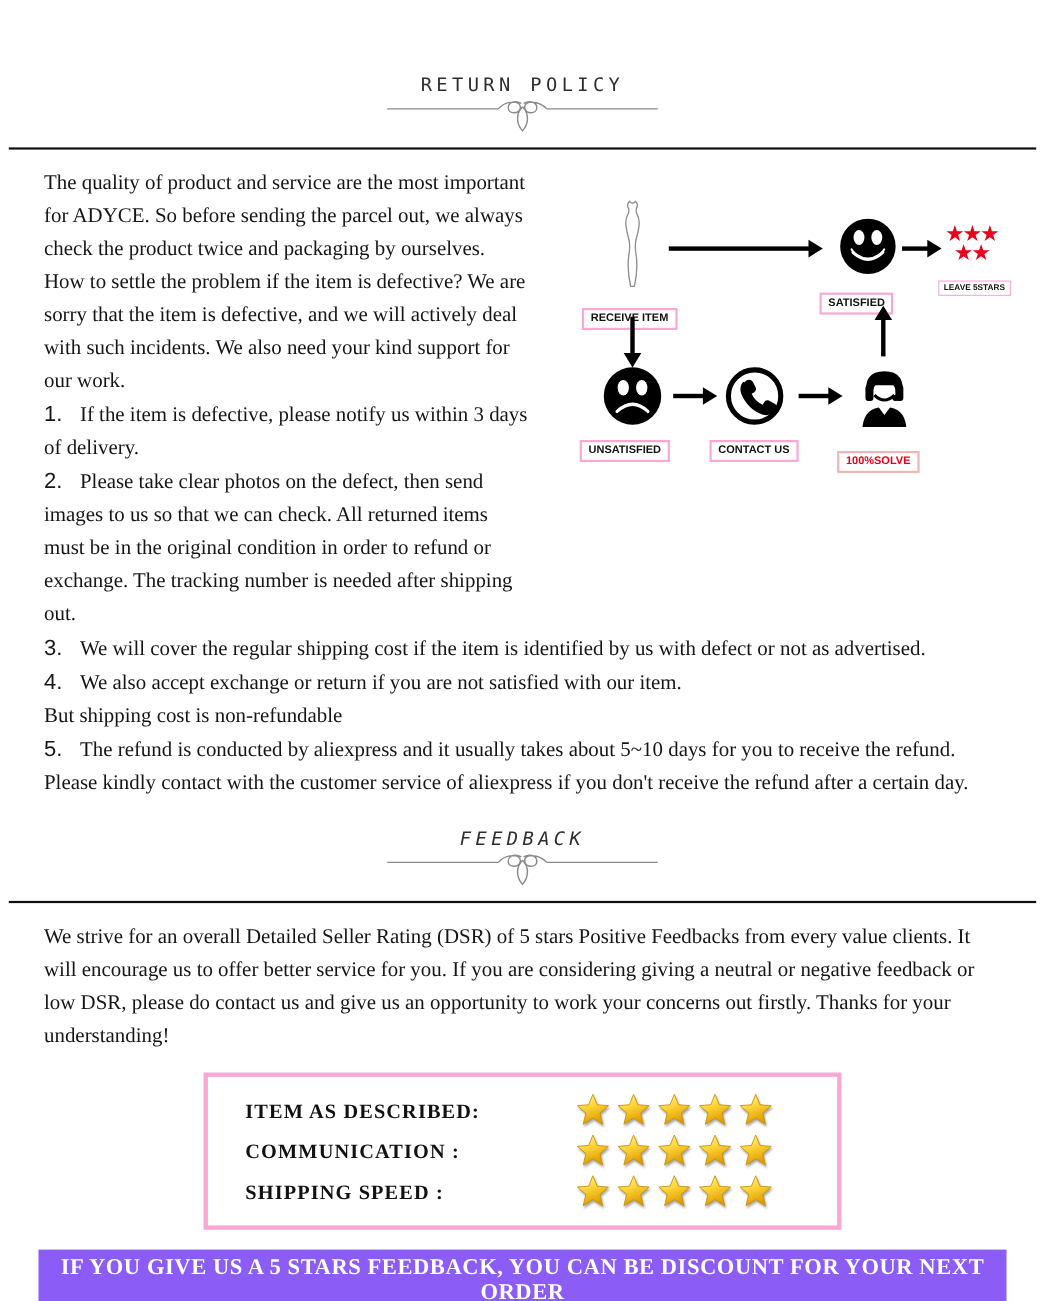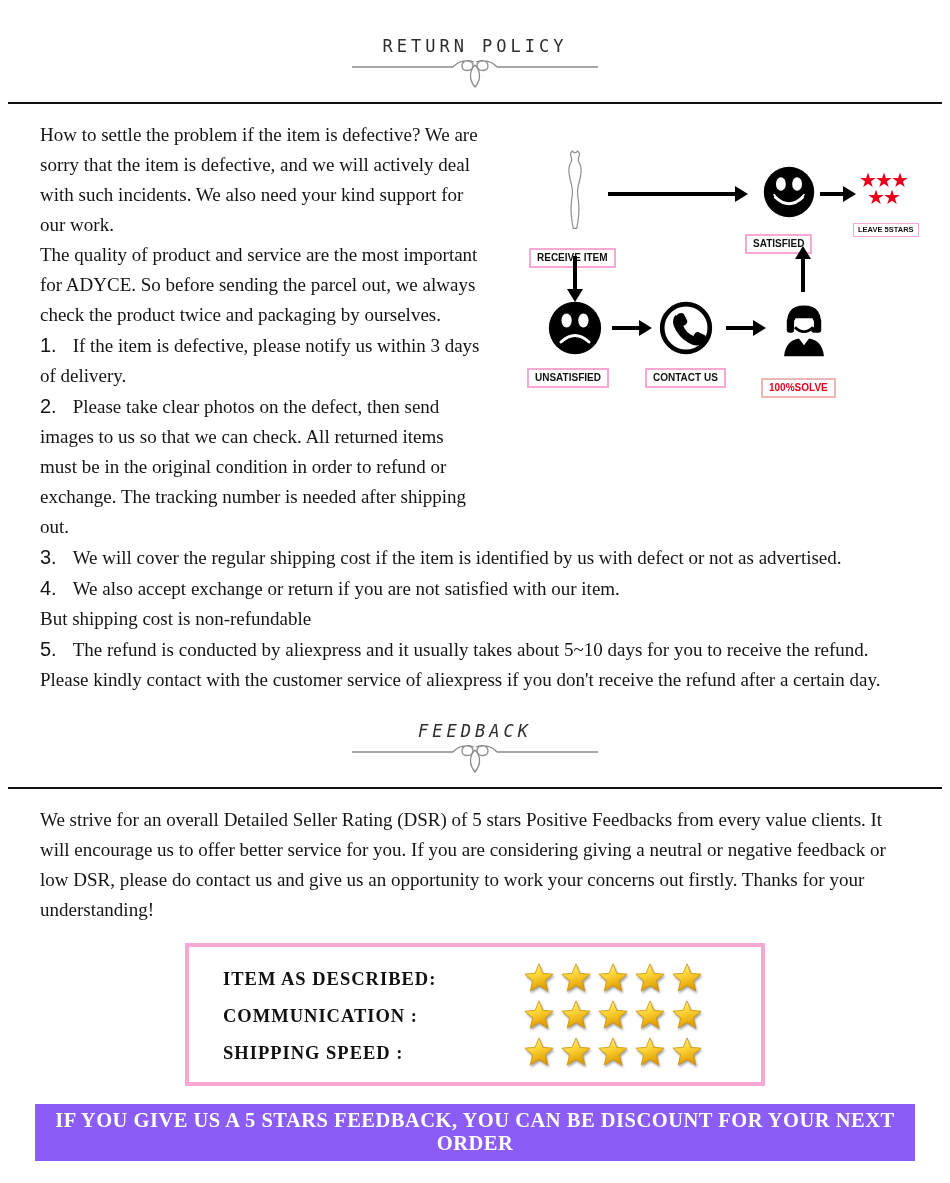--- a/index.html
+++ b/index.html
@@ -2,21 +2,21 @@
 <html><head>
 <meta charset="utf-8">
 <style>
   html,body{margin:0;padding:0;background:#fff;}
   .page{
     position:relative; width:950px; height:1183px; margin:0 auto;
     background:#fff; color:#151515; overflow:hidden;
     font-family:"Liberation Serif","DejaVu Serif",serif;
   }
   
-  .sec-head{ text-align:center; }
+  .sec-head{ text-align:center;margin-top:32px; }
   .sec-title{
     font-family:"DejaVu Sans Mono","Liberation Mono",monospace;
     font-size:17px; letter-spacing:4px; color:#2e2e2e; font-weight:400;
   }
   .flourish{ display:block; margin:2px auto 0; }
   .rule{
     border:none; border-top:2px solid #101010; margin:10px 8px 0;
   }
   
   .content{ padding:16px 40px 0; font-size:19px; line-height:30px; }
@@ -161,22 +161,22 @@
             <path d="M32 10 Q18 10 20 22 L44 22 Q46 10 32 10 Z" fill="#000"></path>
             <path d="M22 32 Q32 42 42 32" stroke="#000" stroke-width="3" fill="none"></path>
             <circle cx="43" cy="35" r="3" fill="#000"></circle>
             <path d="M10 64 Q12 44 32 44 Q52 44 54 64 Z" fill="#000"></path>
             <path d="M26 44 L32 52 L38 44 Z" fill="#fff"></path>
           </svg>
         </div>
         <div class="fc-label red" style="left:271px; top:220px;">100%SOLVE</div>
       </div>
 
+      <p>The quality of product and service are the most important for ADYCE. So before sending the parcel out, we always check the product twice and packaging by ourselves.</p>
       <p>How to settle the problem if the item is defective? We are sorry that the item is defective, and we will actively deal with such incidents. We also need your kind support for our work.</p>
-      <p>The quality of product and service are the most important for ADYCE. So before sending the parcel out, we always check the product twice and packaging by ourselves.</p>
 
       <p><span class="list-num">1.</span><span>If the item is defective, please notify us within 3 days of delivery.</span></p>
       <p><span class="list-num">2.</span><span>Please take clear photos on the defect, then send images to us so that we can check. All returned items must be in the original condition in order to refund or exchange. The tracking number is needed after shipping out.</span></p>
       <p><span class="list-num">3.</span><span>We will cover the regular shipping cost if the item is identified by us with defect or not as advertised.</span></p>
       <p><span class="list-num">4.</span><span>We also accept exchange or return if you are not satisfied with our item.</span></p>
       <p>But shipping cost is non-refundable</p>
       <p><span class="list-num">5.</span><span>The refund is conducted by aliexpress and it usually takes about 5~10 days for you to receive the refund. Please kindly contact with the customer service of aliexpress if you don't receive the refund after a certain day.</span></p>
     </div>
   </section>
 

